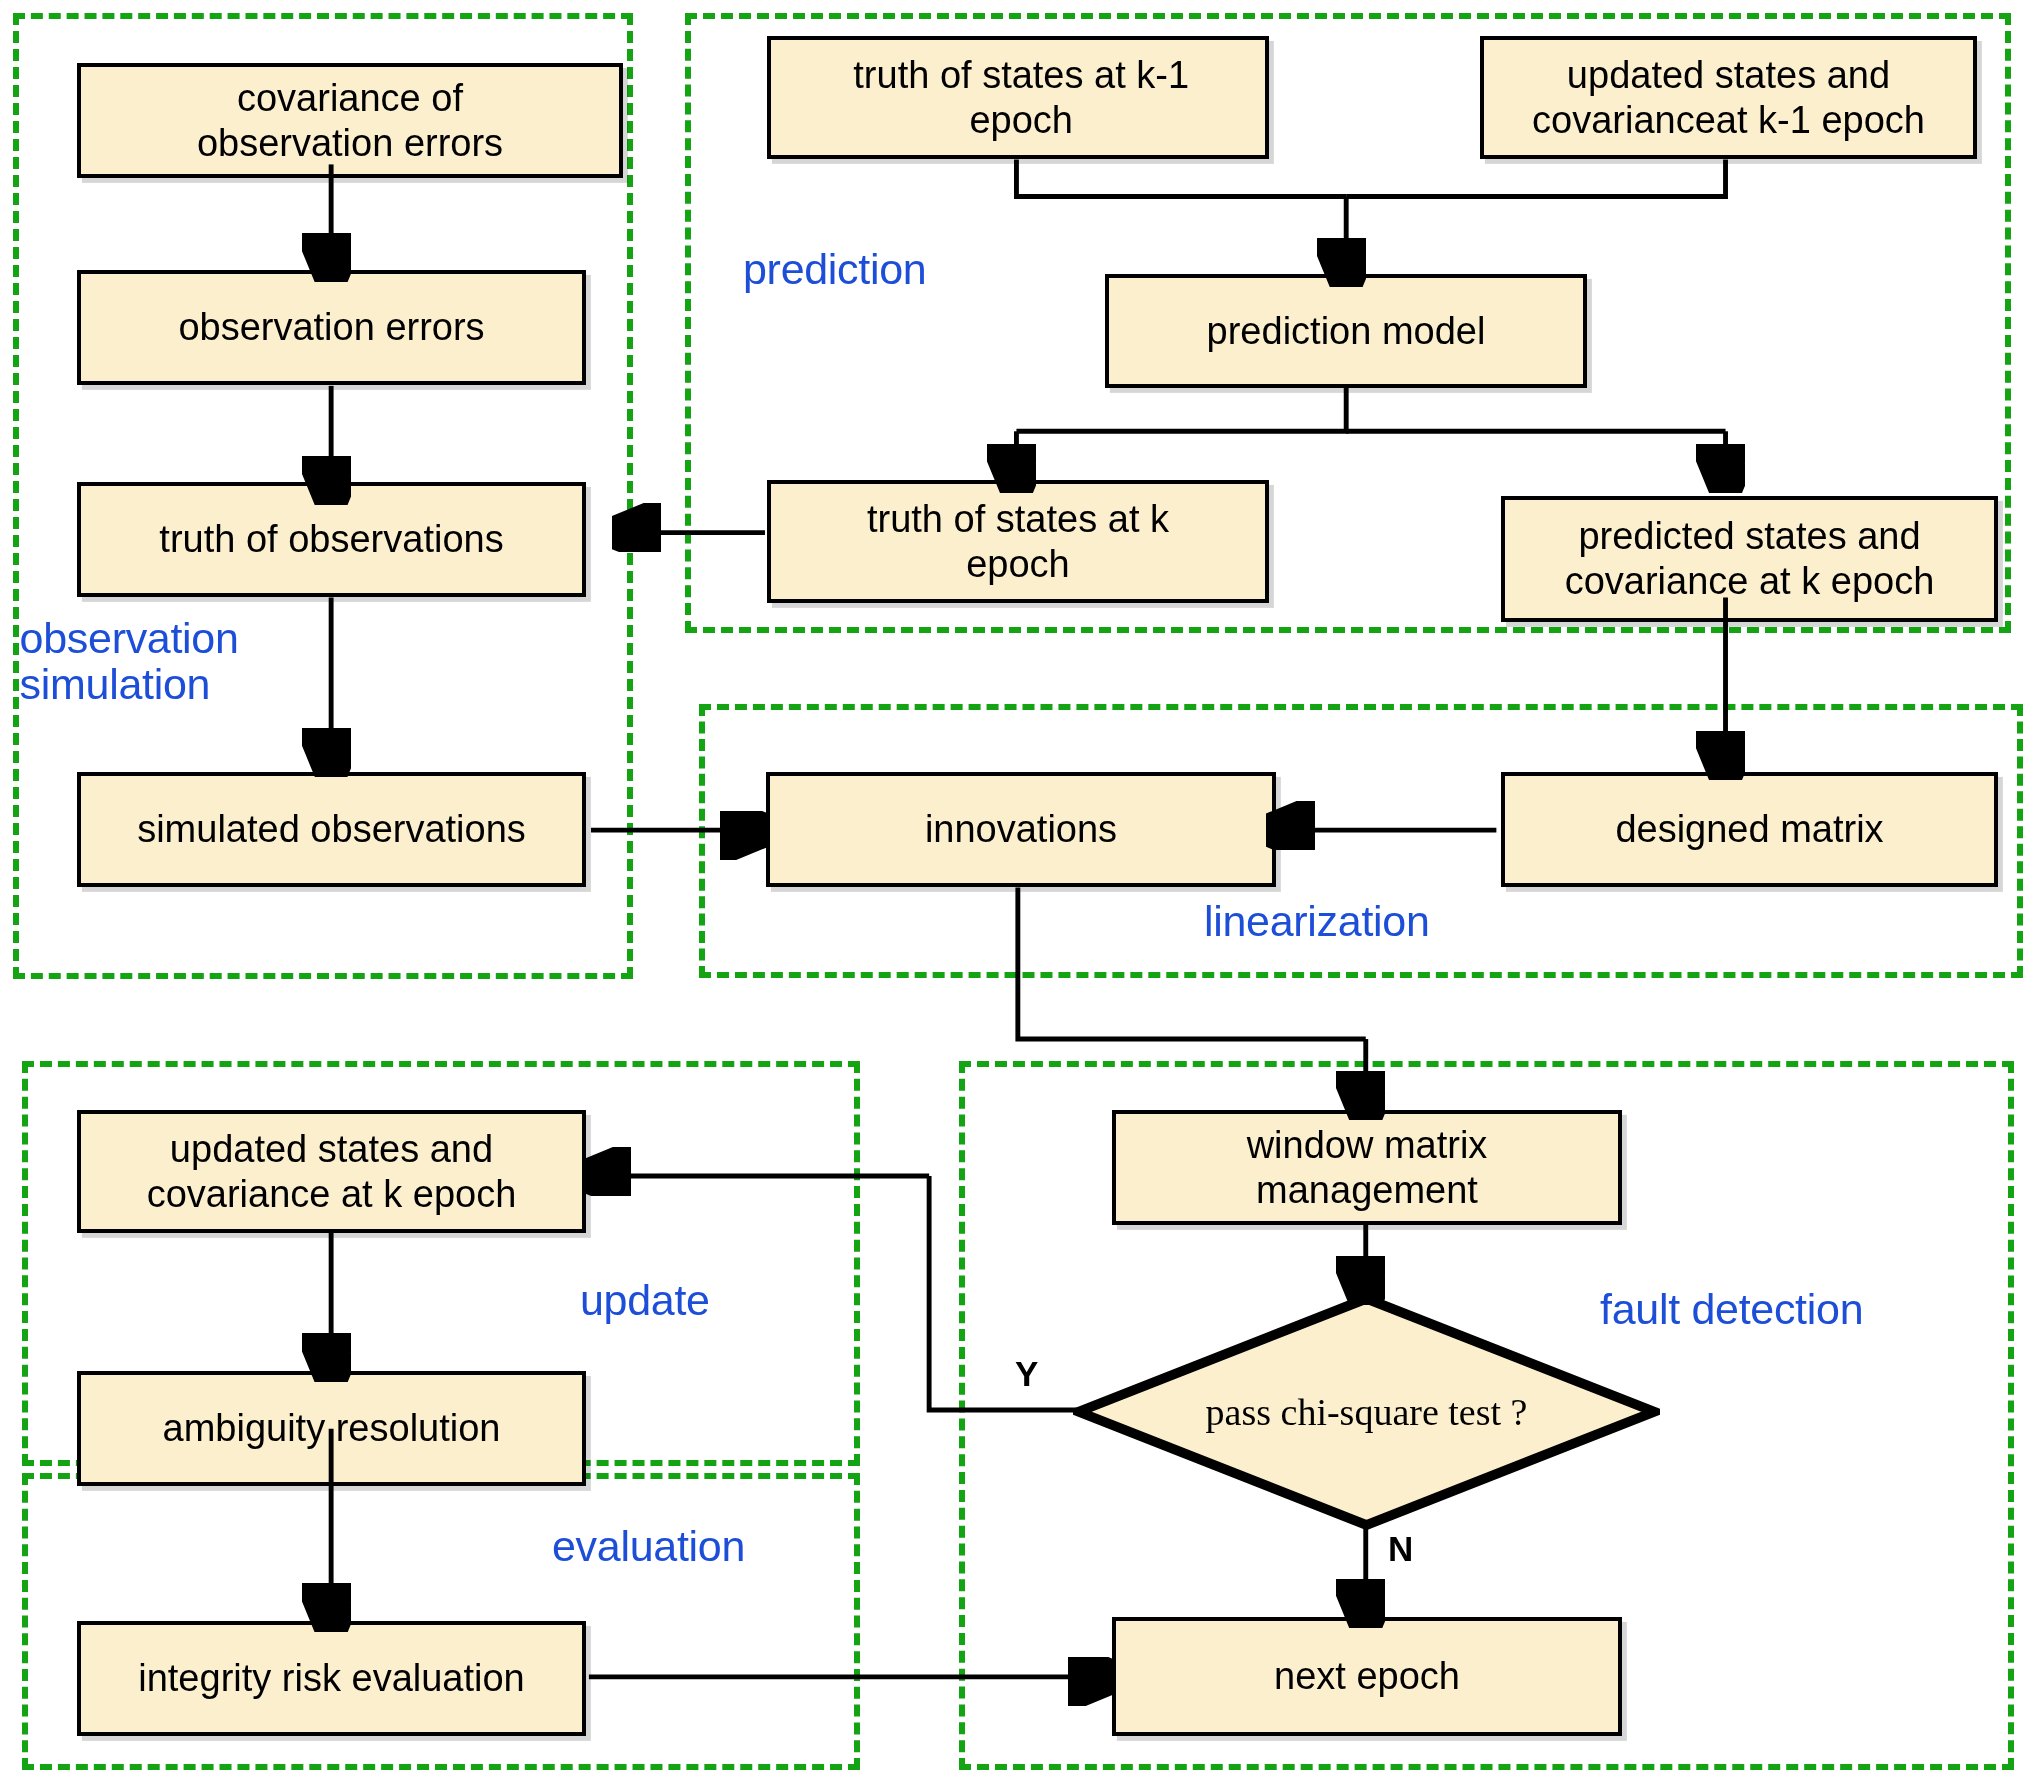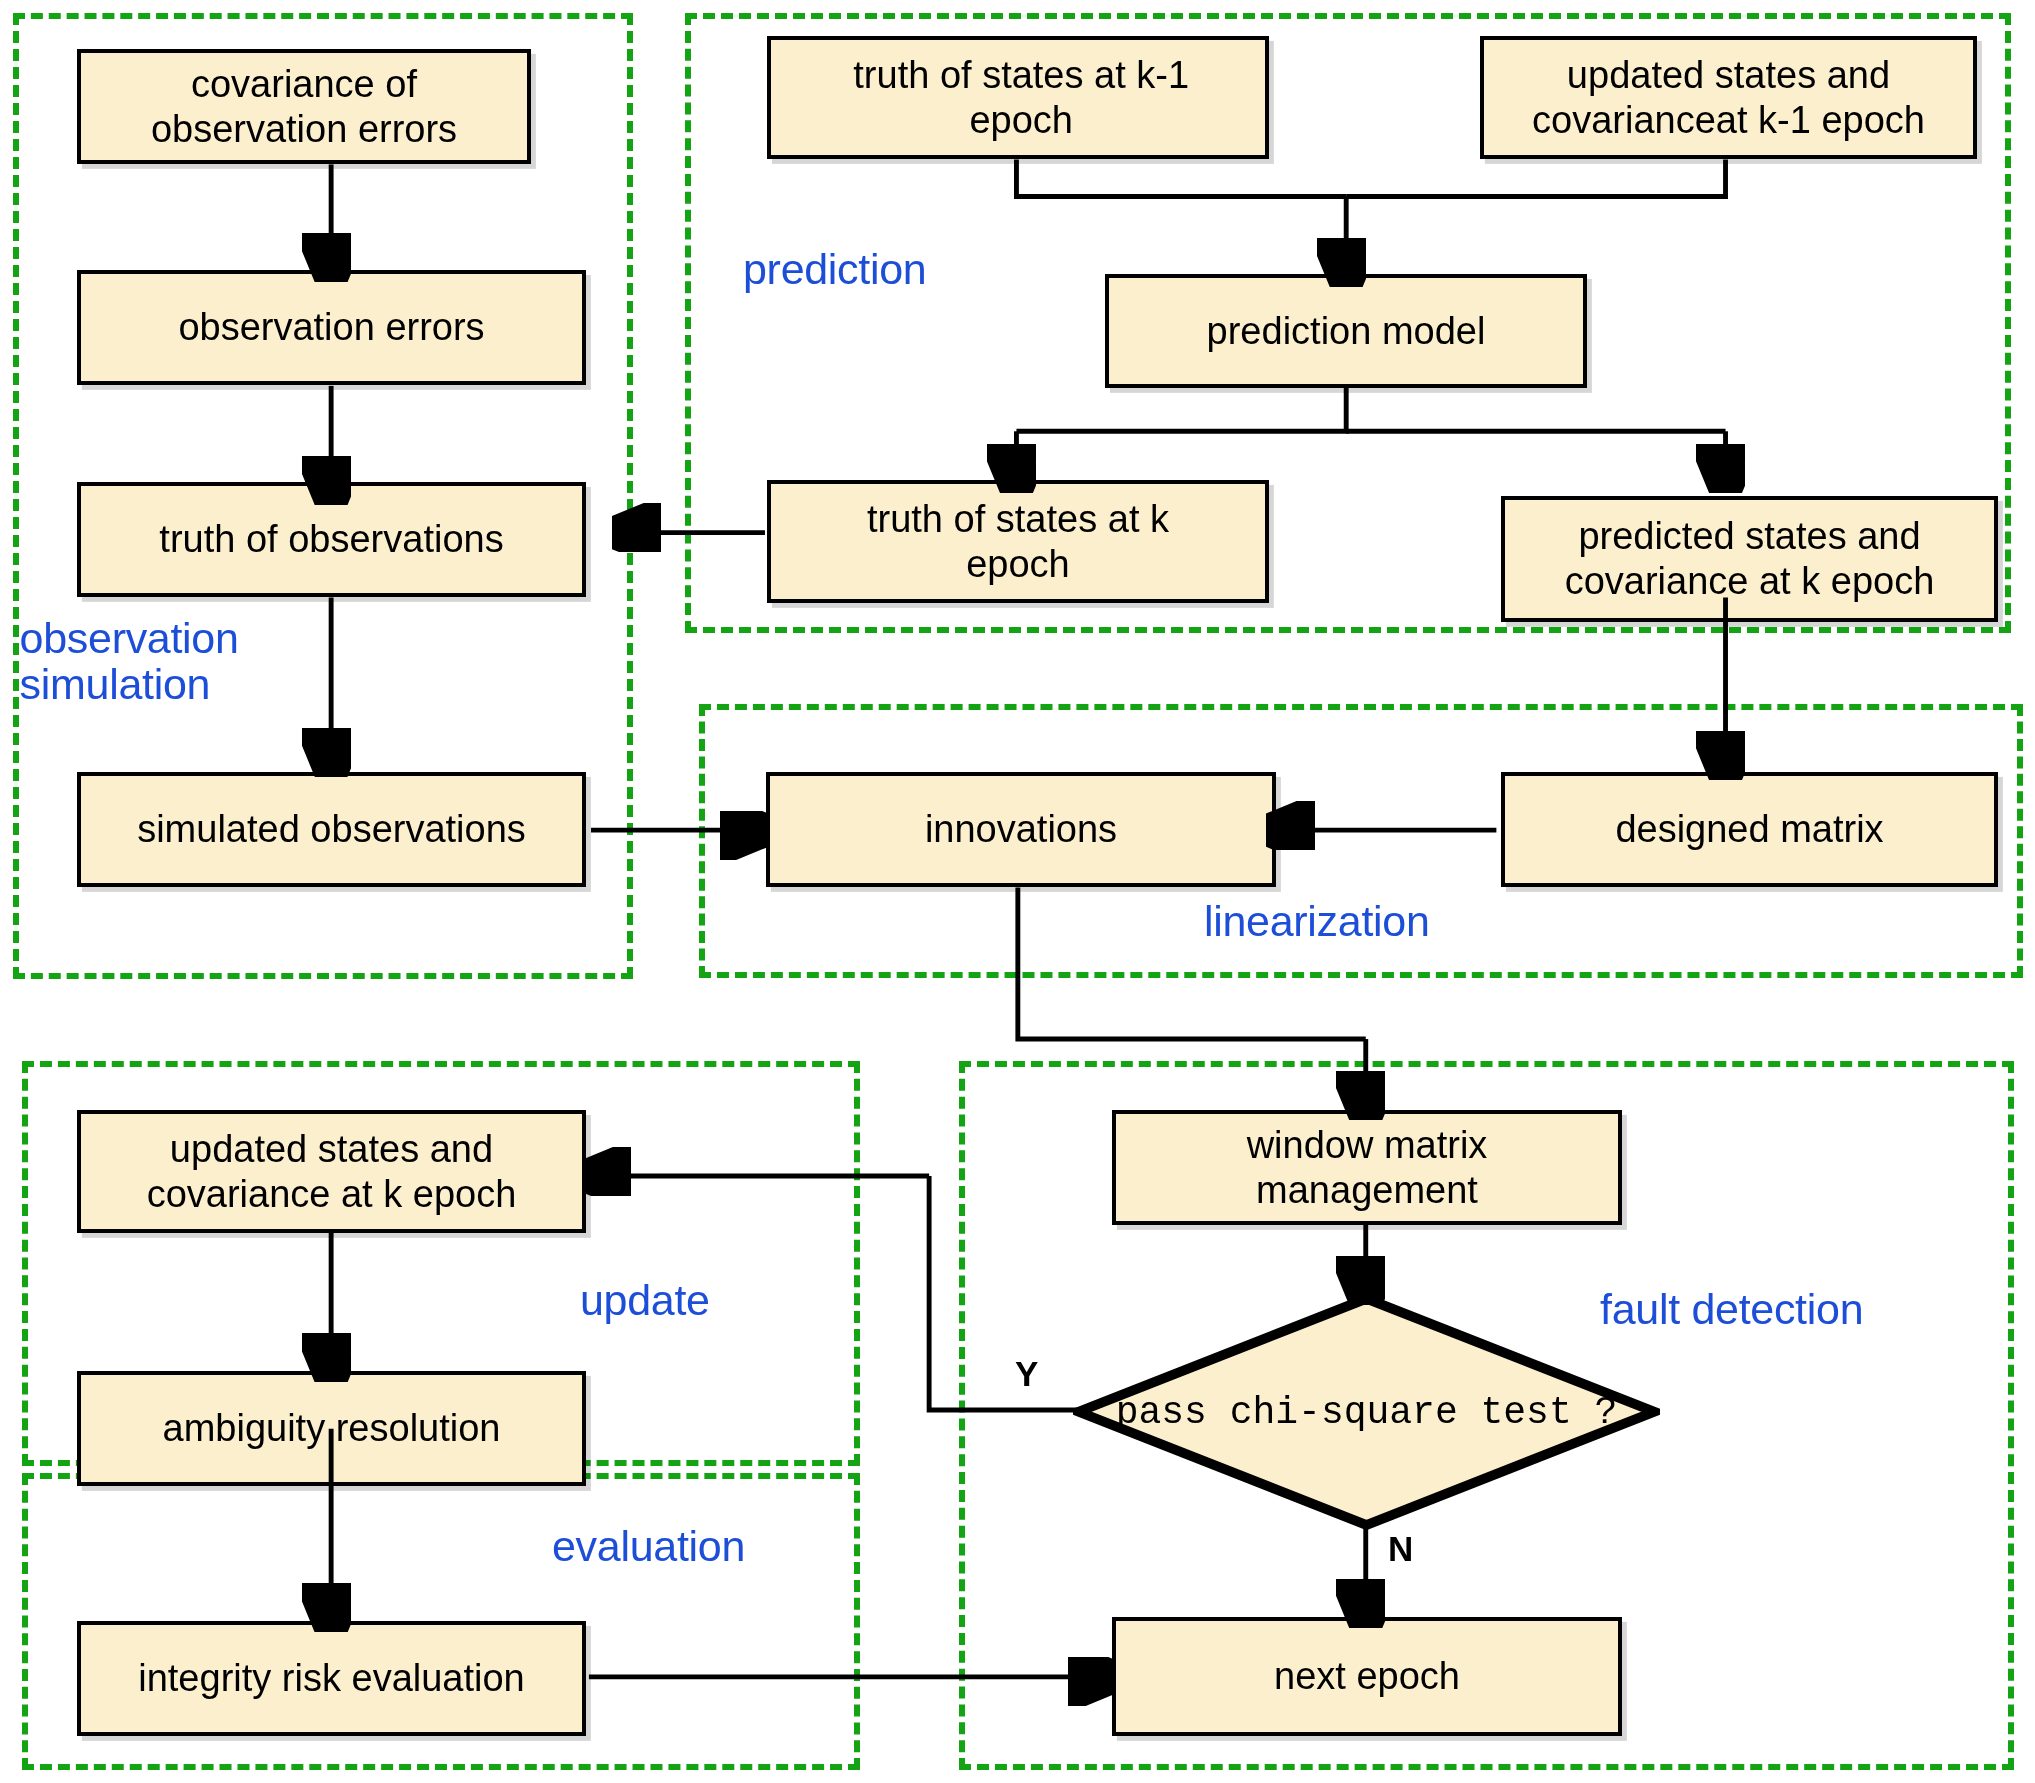--- a/index.html
+++ b/index.html
@@ -57,21 +57,21 @@
     display: flex;
     align-items: center;
     justify-content: center;
   }
   .decision .dlabel {
     position: relative;
     z-index: 3;
     font-size: 38px;
     color: #000;
     white-space: nowrap;
-    font-family: Liberation Mono, monospace;
+    font-family: Liberation Serif, serif;
   }
   .decision svg { position: absolute; inset: 0; z-index: 1; }
   
   .edge-label {
     position: absolute;
     font-size: 35px;
     font-weight: bold;
     color: #000;
     font-family: "Liberation Sans", sans-serif;
   }
@@ -155,21 +155,21 @@
 
     <line x1="1955" y1="2185" x2="1955" y2="2312" marker-end="url(#ah)"></line>
 
     <line x1="474" y1="1762" x2="474" y2="1960" marker-end="url(#ah)"></line>
 
     <line x1="474" y1="2045" x2="474" y2="2318" marker-end="url(#ah)"></line>
 
     <line x1="843" y1="2400" x2="1580" y2="2400" marker-end="url(#ah)"></line>
   </svg>
 
-  <div class="node" style="left:77px; top:49px; width:454px; height:115px;">
+  <div class="node" style="left:77px; top:63px; width:546px; height:115px;">
     <span>covariance of
 observation errors</span>
   </div>
 
   <div class="node" style="left:77px; top:270px; width:509px; height:115px;">
     <span>observation errors</span>
   </div>
 
   <div class="node" style="left:77px; top:482px; width:509px; height:115px;">
     <span>truth of observations</span>

